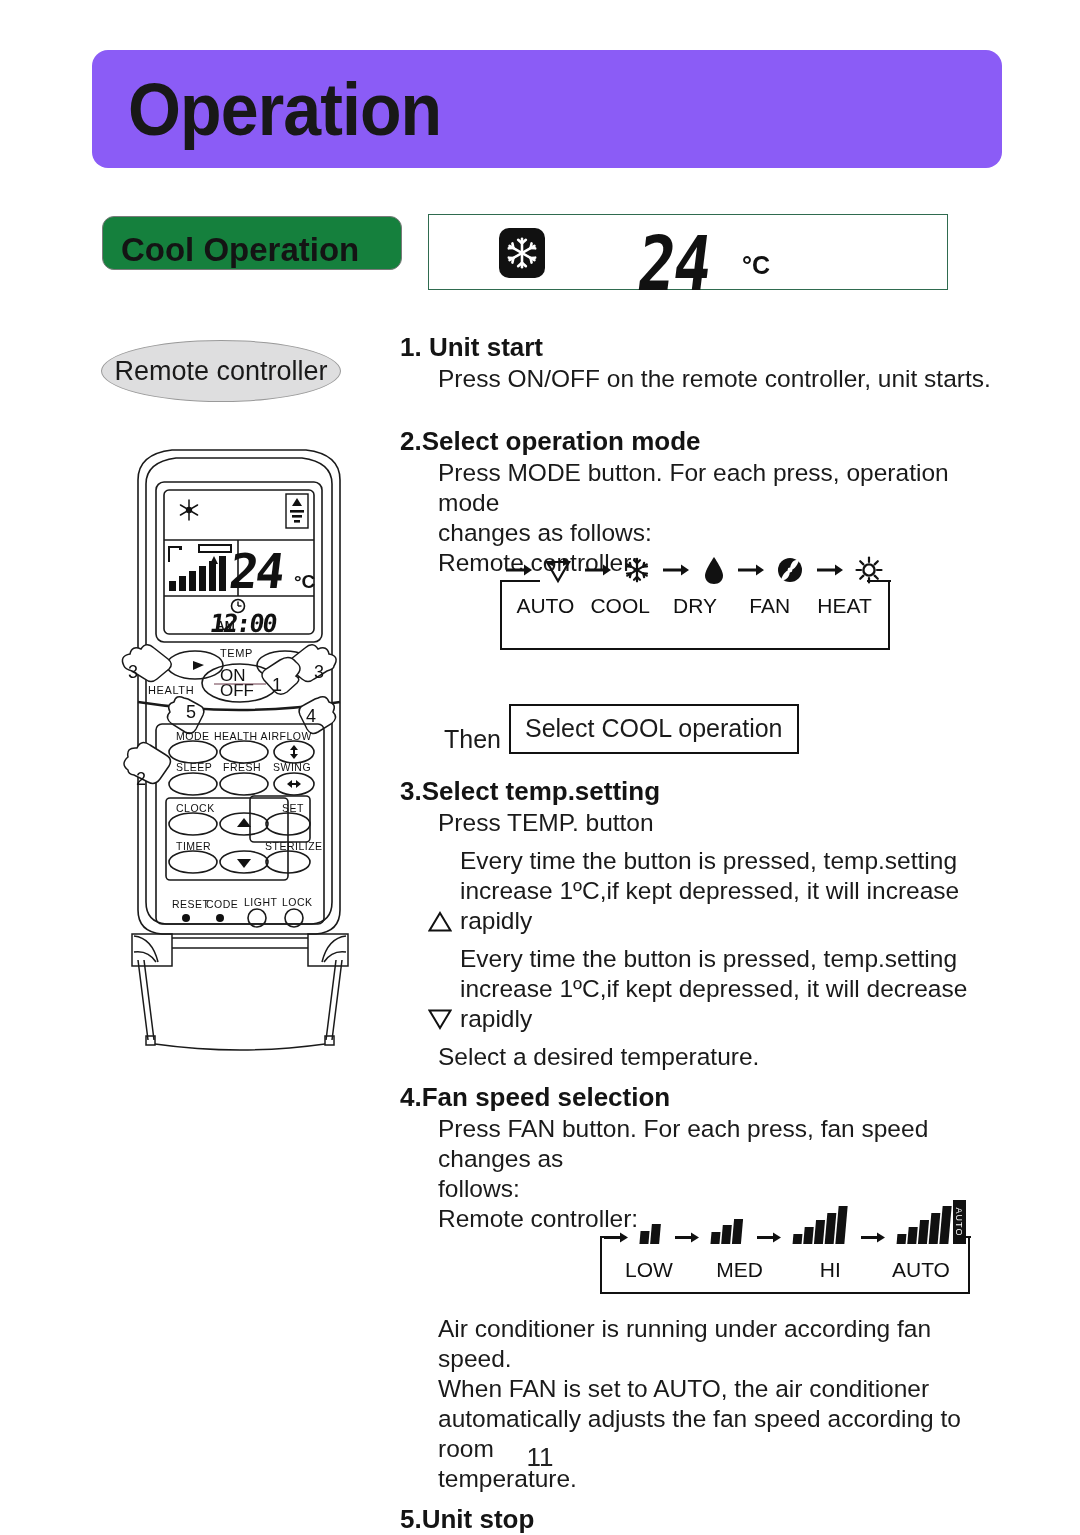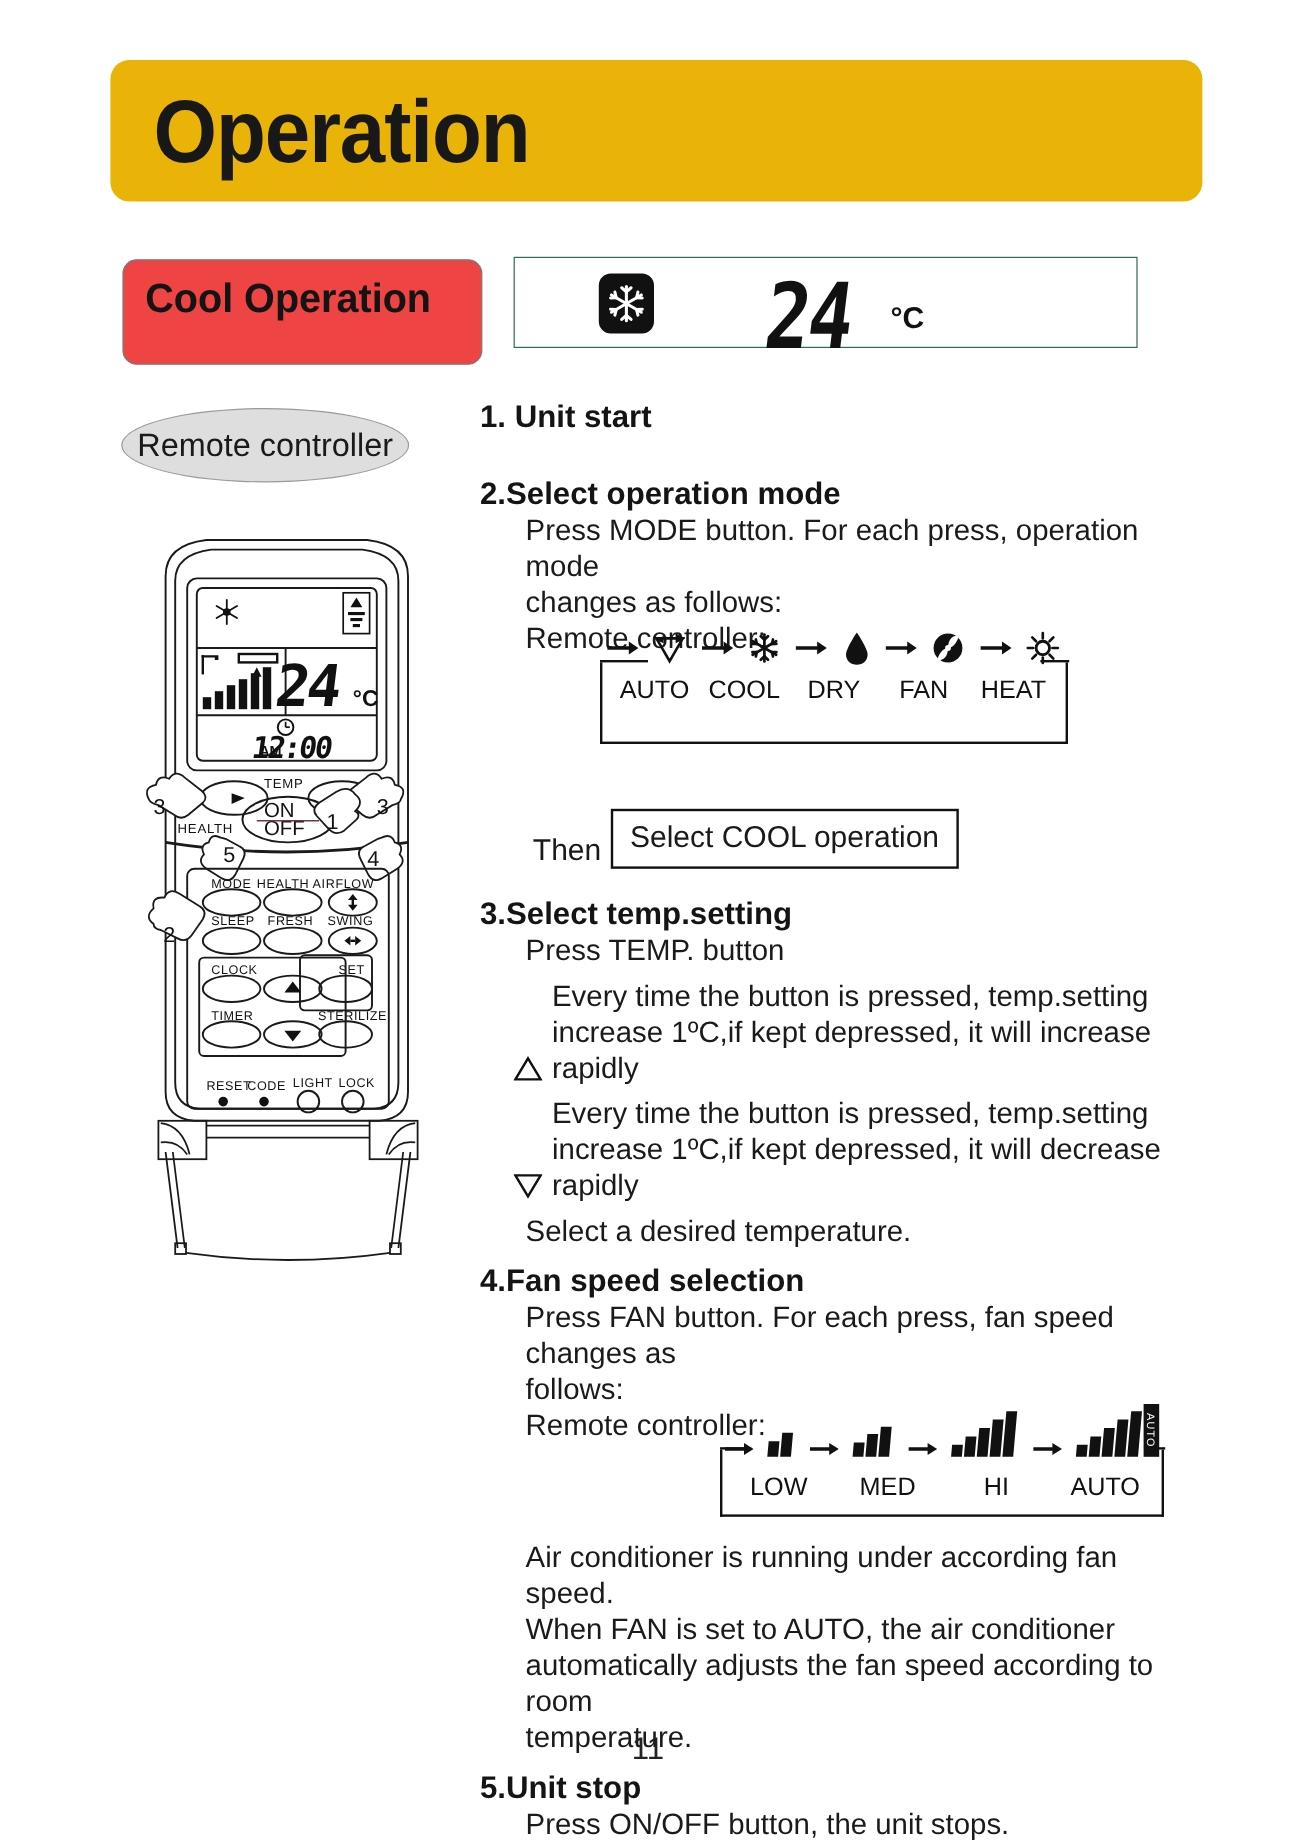--- a/index.html
+++ b/index.html
@@ -16,21 +16,21 @@
     overflow: hidden;
   }
 
   
   .header-bar {
     position: absolute;
     left: 92px;
     top: 50px;
     width: 910px;
     height: 118px;
-    background: #eab308;
+    background: #8b5cf6;
     border-radius: 16px;
   }
   .header-title {
     position: absolute;
     left: 36px;
     top: 14px;
     font-size: 74px;
     font-weight: bold;
     letter-spacing: -1px;
     color: #181818;
@@ -39,22 +39,22 @@
     transform: scaleX(0.92);
     transform-origin: left center;
   }
 
   
   .section-title-box {
     position: absolute;
     left: 102px;
     top: 216px;
     width: 300px;
-    height: 88px;
-    background: #ef4444;
+    height: 54px;
+    background: #15803d;
     border: 1.5px solid #araraa;
     border: 1.5px solid #7a7a7a;
     border-radius: 12px;
     box-sizing: border-box;
     overflow: visible;
   }
   .section-title-text {
     position: absolute;
     left: 18px;
     top: 13px;
@@ -545,20 +545,21 @@
     <rect x="36" y="596" width="9" height="9"></rect>
     <rect x="215" y="596" width="9" height="9"></rect>
     <path d="M45 604 Q130 616 215 604"></path>
   </g>
 </svg>
 </div>
 
 <div class="content">
 
   <p class="step-head">1. Unit start</p>
+  <p class="step-body">Press ON/OFF on the remote controller, unit starts.</p>
 
   <div class="gap-l"></div>
 
   <p class="step-head">2.Select operation mode</p>
   <p class="step-body">Press MODE button. For each press, operation mode</p>
   <p class="step-body">changes as follows:</p>
   <p class="step-body">Remote controller:</p>
 
   <div class="mode-flow">
     <div class="mode-icons">

